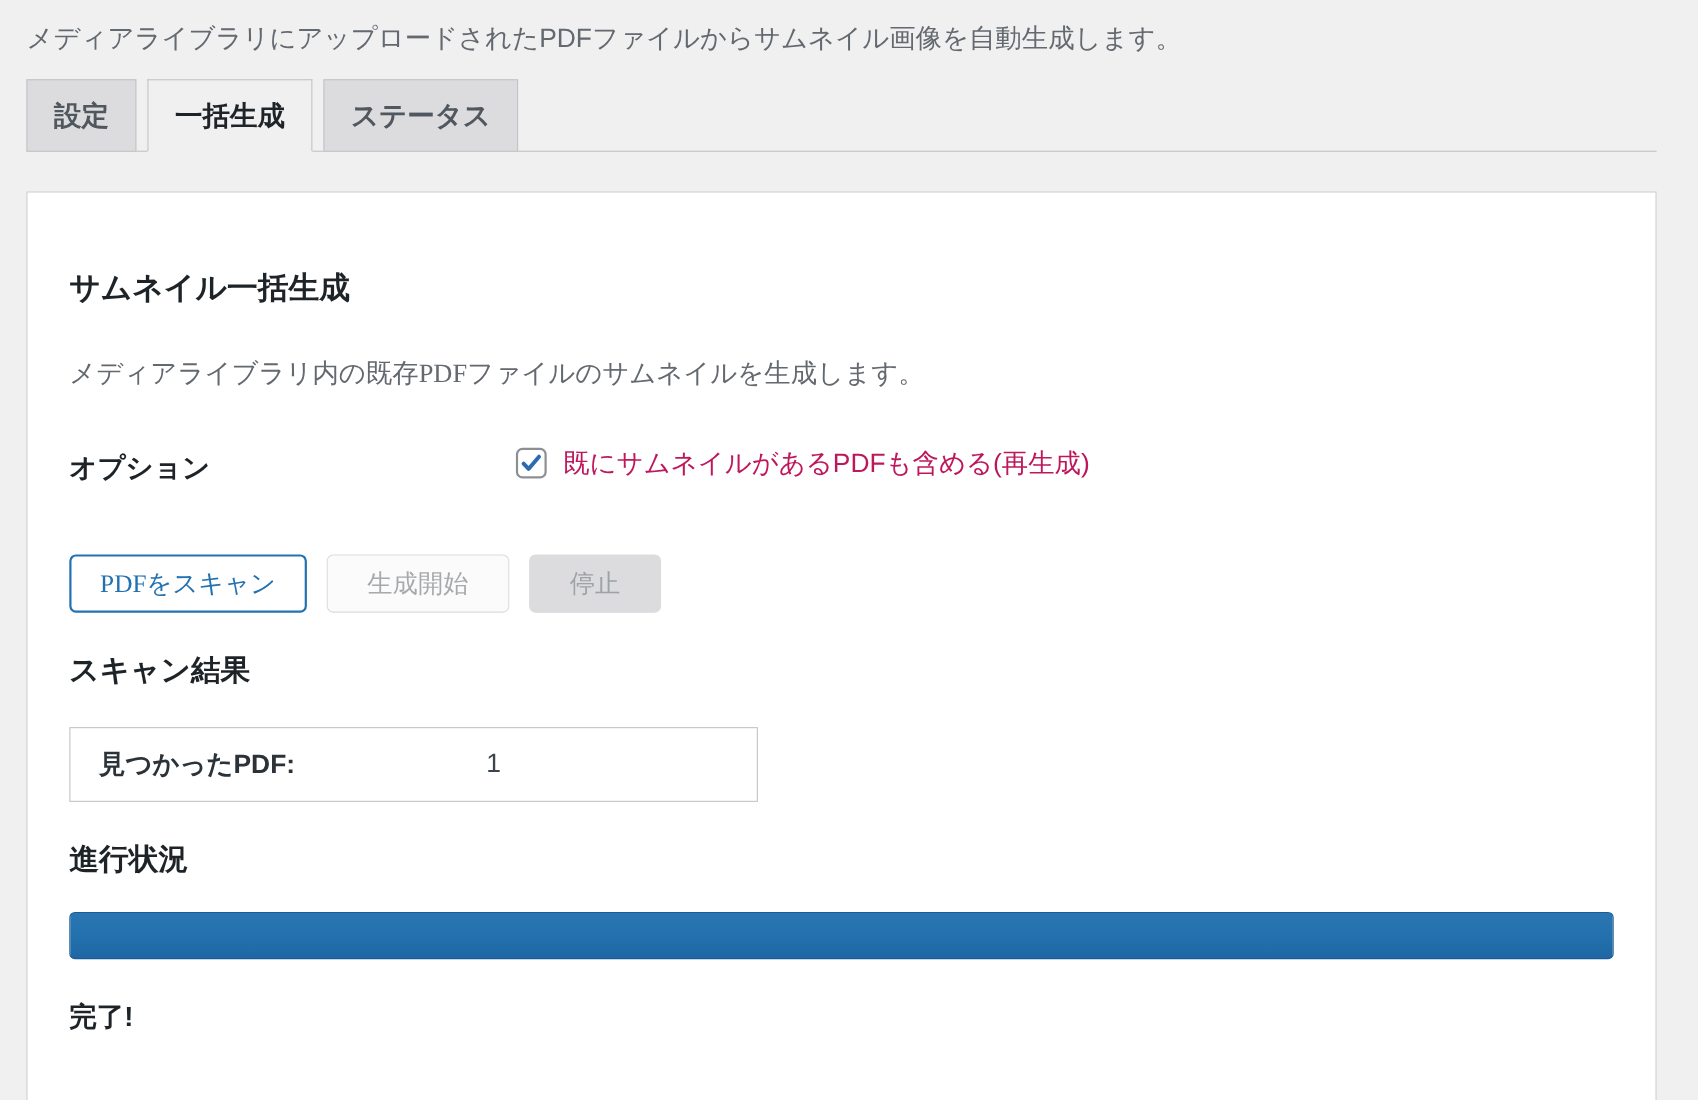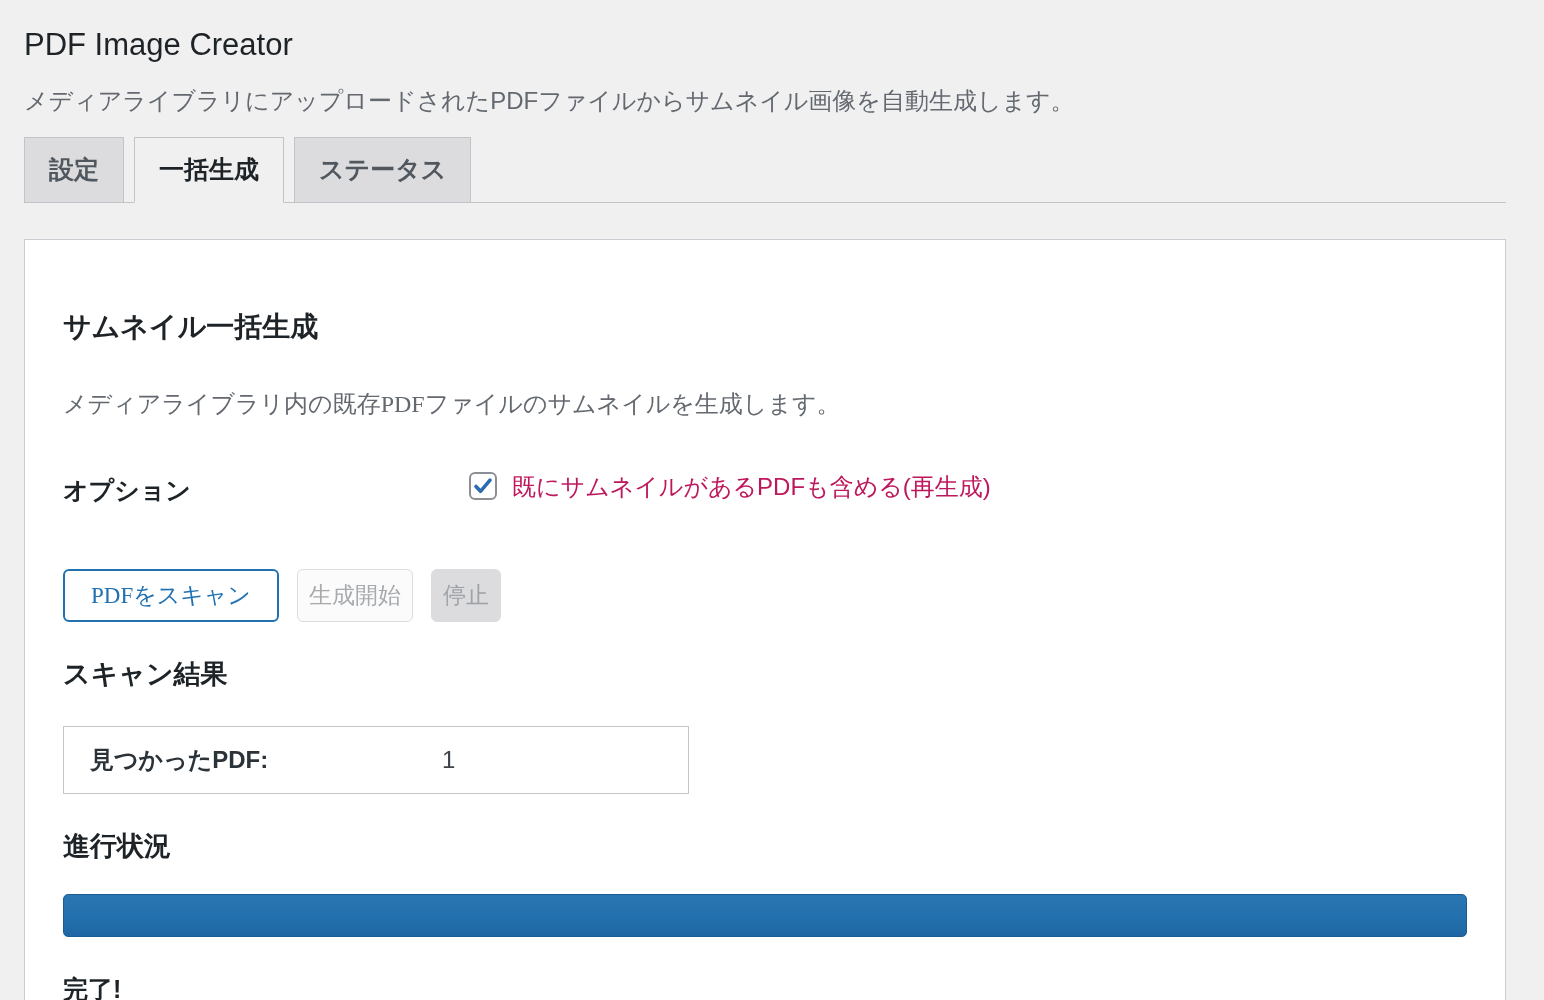--- a/index.html
+++ b/index.html
@@ -82,21 +82,21 @@
   .checkbox-label {
     margin-left: 15px;
     font-size: 24px; color: #be185d; line-height: 30px;
   }
 
   
   .button-row { display: flex; align-items: center; gap: 18px; margin-top: 62px; font-family: Liberation Serif, serif; }
   .btn {
     height: 53px; border-radius: 6px;
     font-size: 23px; font-family: inherit;
-    padding: 0 11px; cursor: pointer;
+    padding: 0 36px; cursor: pointer;
     line-height: 1;
   }
   .btn-scan {
     background: #ffffff; color: #2271b1;
     border: 2px solid #2271b1; padding: 0 26px;
   }
   .btn-disabled-light {
     background: #fbfbfc; color: #a7aaad;
     border: 1px solid #dcdcde; cursor: default;
   }
@@ -140,21 +140,20 @@
   .status-text {
     margin: 36px 0 0;
     font-size: 25px; font-weight: 700; color: #1d2327;
   }
 </style>
 </head>
 <body>
 
 <div class="wrap">
 
-  <h1 class="page-title">PDF Image Creator</h1>
 
   <p class="page-subtitle">メディアライブラリにアップロードされたPDFファイルからサムネイル画像を自動生成します。</p>
 
   <nav class="nav-tabs">
     <a class="nav-tab">設定</a>
     <a class="nav-tab active">一括生成</a>
     <a class="nav-tab">ステータス</a>
   </nav>
 
   <div class="card">

